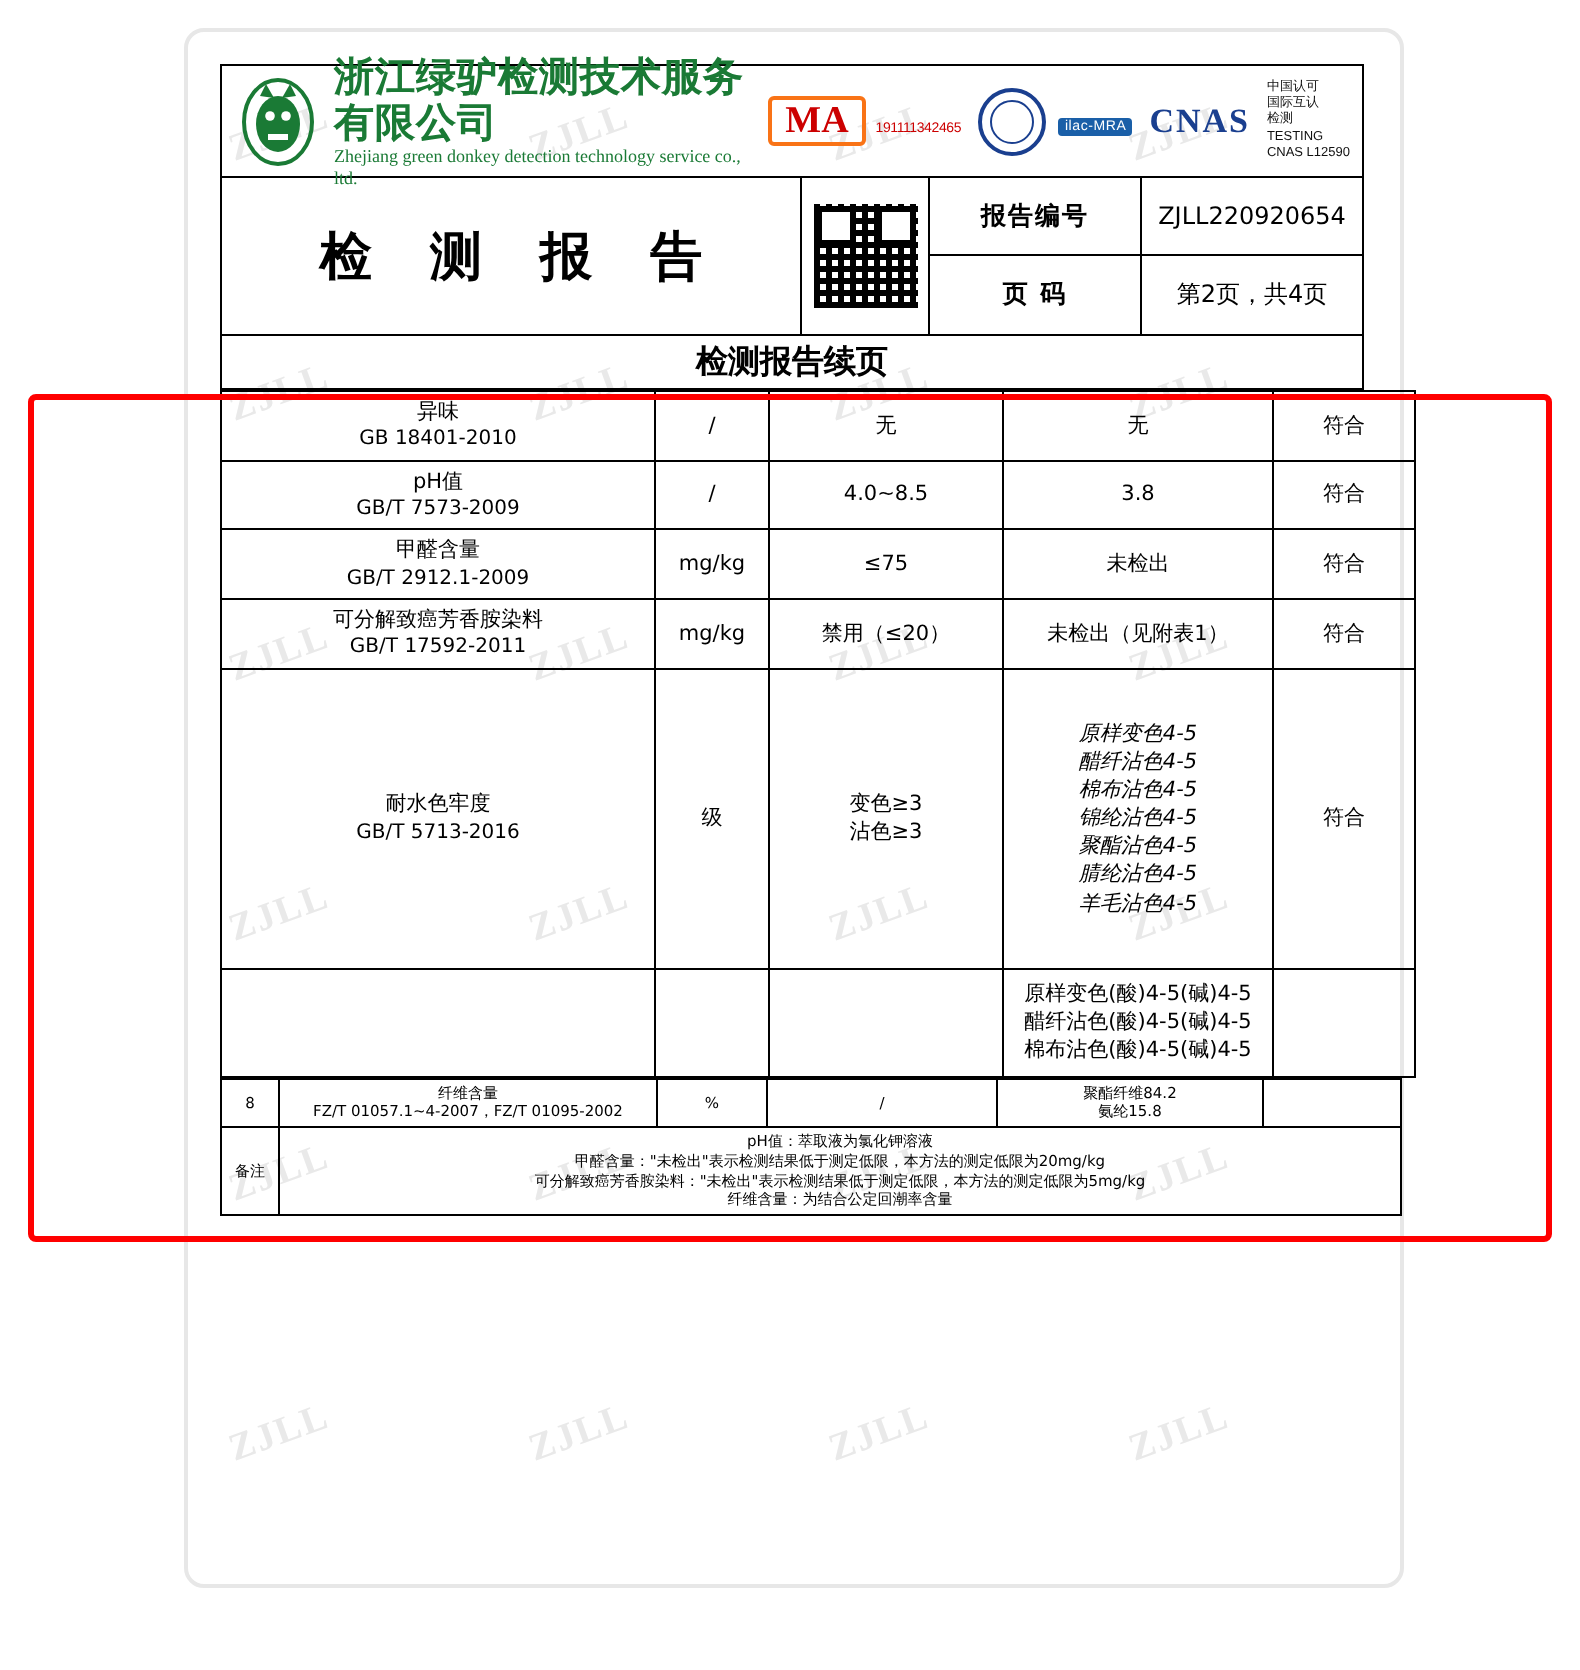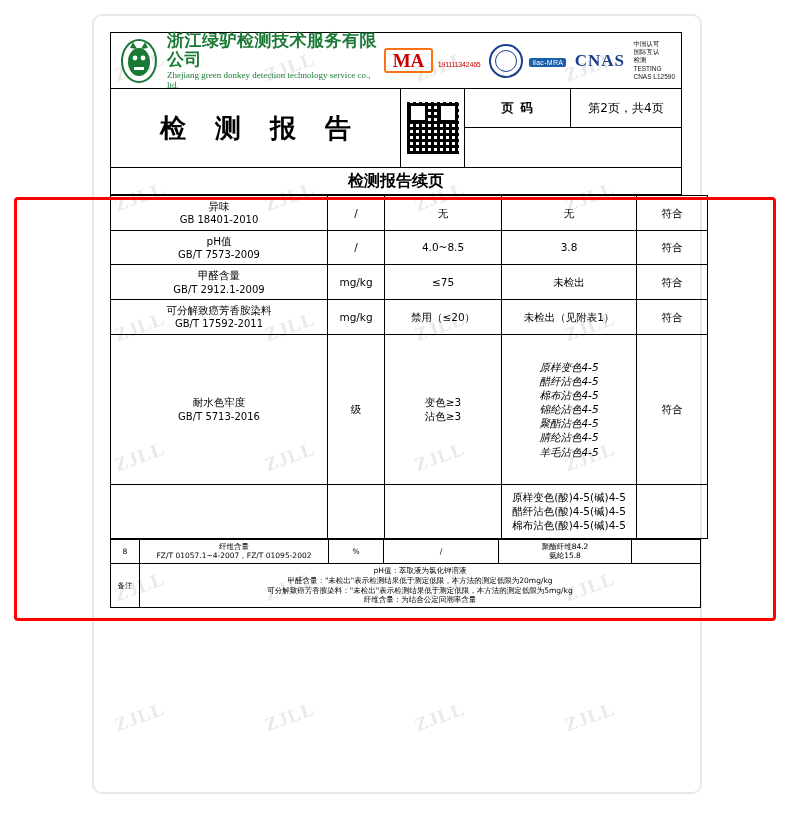--- a/index.html
+++ b/index.html
@@ -73,21 +73,21 @@
     margin-left: 6px;
     flex: 0 0 auto;
     position: relative;
   }
   .hdr-names {
     flex: 1 1 auto;
     padding-left: 6px;
     line-height: 1.15;
   }
   .cn-name {
-    font-size: 17px;
+    font-size: 20px;
     font-weight: bold;
     color: #1a7a35;
     font-family: "DejaVu Sans", sans-serif;
     letter-spacing: 0.5px;
   }
   .en-name {
     font-size: 9px;
     color: #1a7a35;
     font-family: Liberation Serif, serif;
   }
@@ -394,20 +394,24 @@
 
       <div class="titlerow">
         <div class="title-cell">
           <span class="title-text">检 测 报 告</span>
         </div>
         <div class="qr">
           <div class="qr-img"></div>
         </div>
         <div class="meta">
           <div class="meta-row">
+            <div class="meta-label">报告编号</div>
+            <div class="meta-val">ZJLL220920654</div>
+          </div>
+          <div class="meta-row">
             <div class="meta-label">页    码</div>
             <div class="meta-val">第2页，共4页</div>
           </div>
         </div>
       </div>
 
       <div class="subtitle-band">检测报告续页</div>
 
       <table class="res">
         <tbody>

